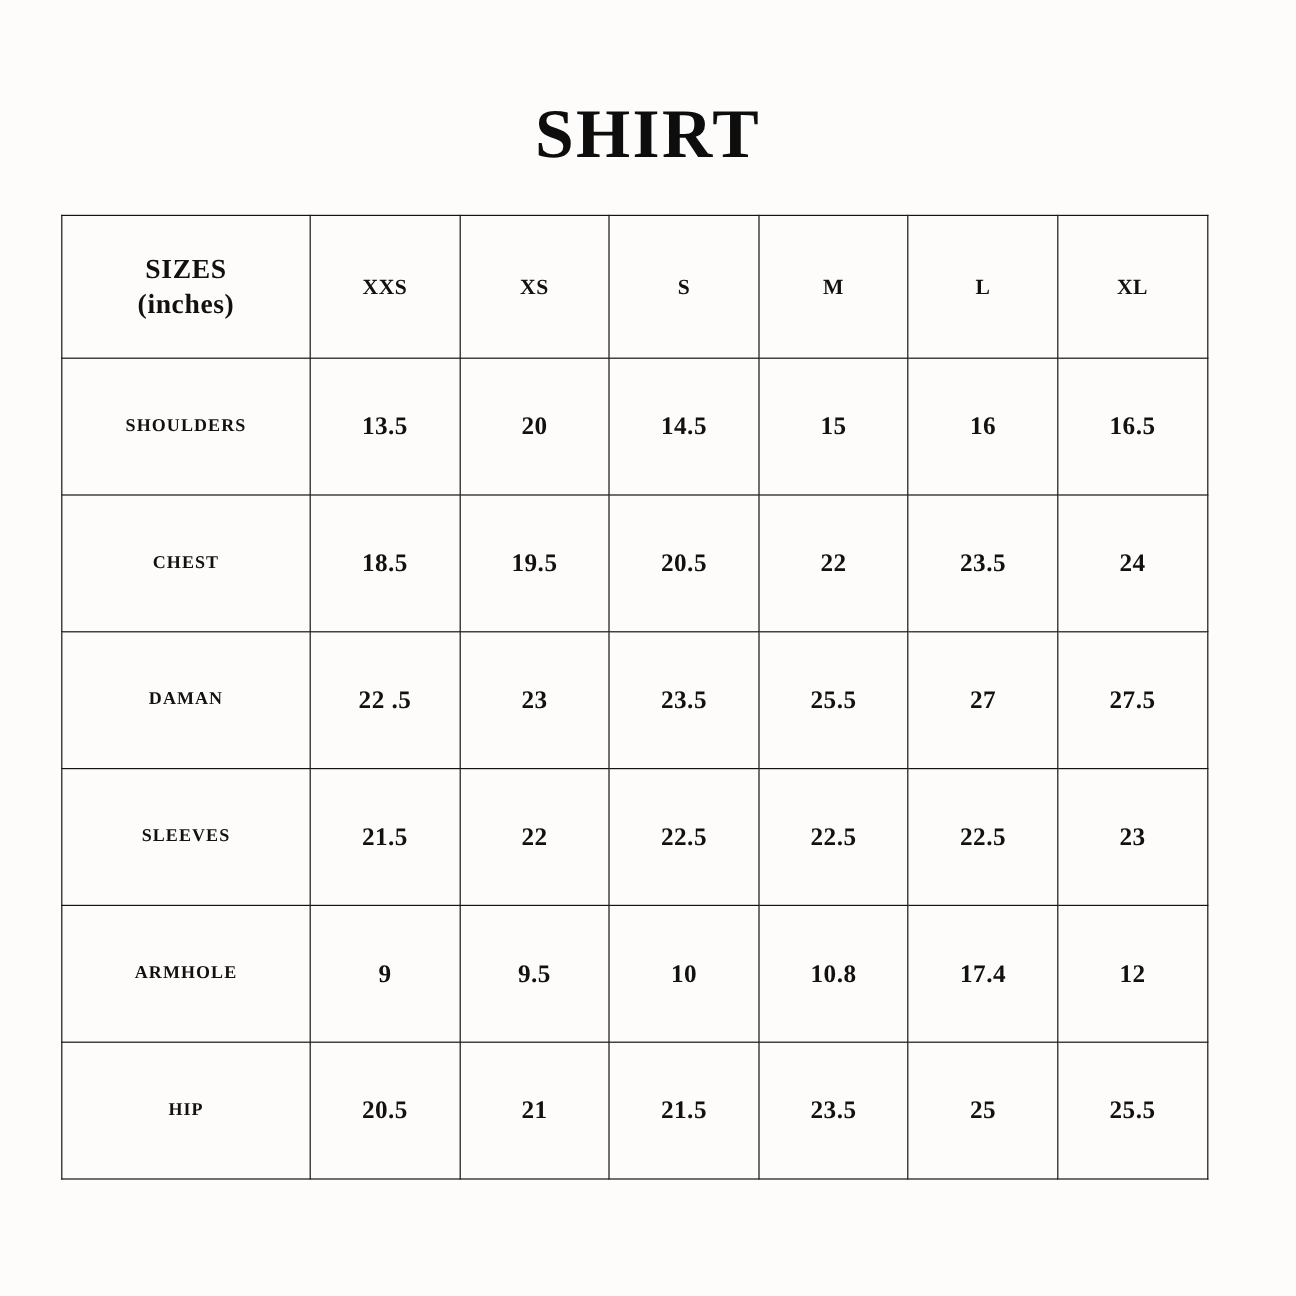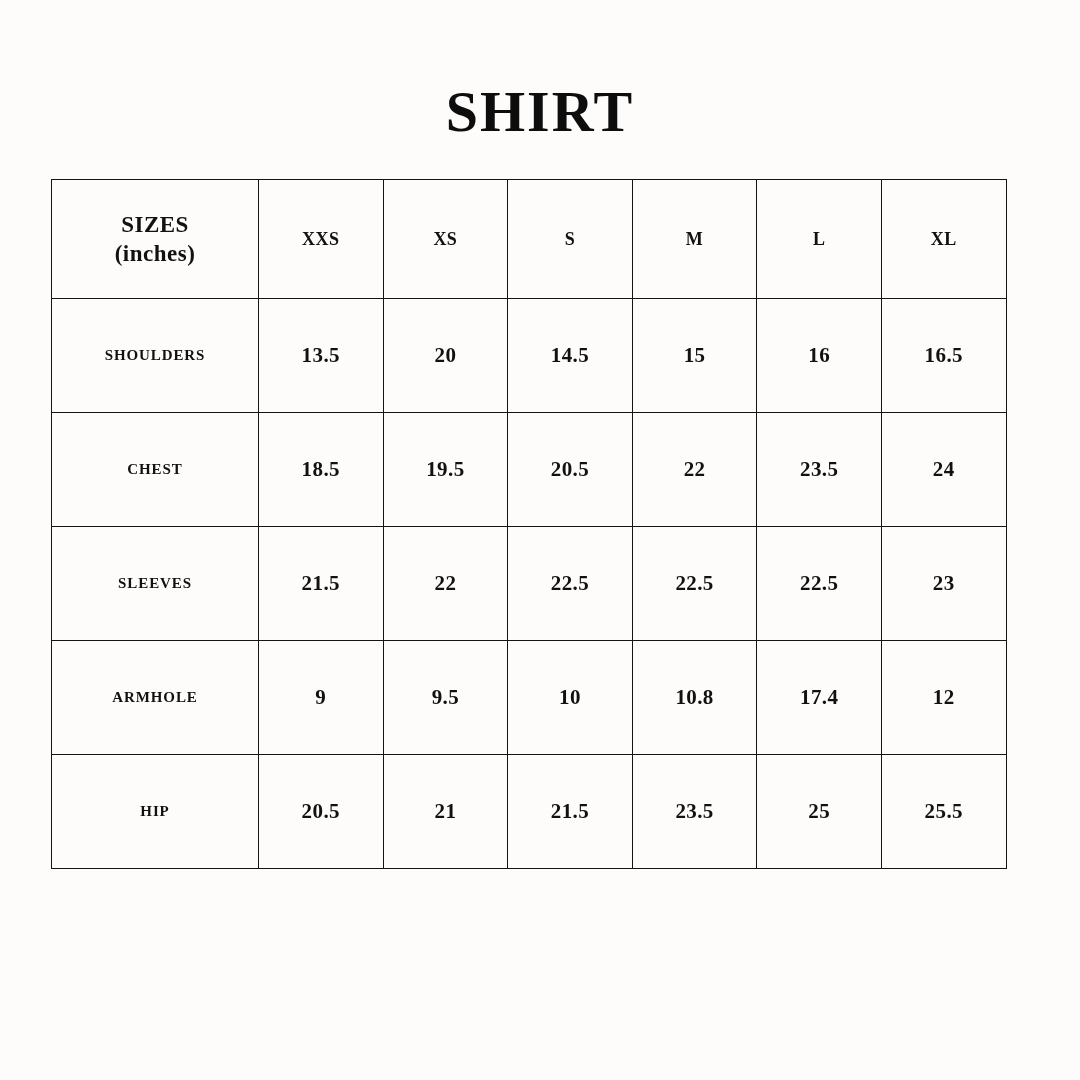--- a/index.html
+++ b/index.html
@@ -122,20 +122,29 @@
         <tr>
           <td class="row-label">CHEST</td>
           <td class="value">18.5</td>
           <td class="value">19.5</td>
           <td class="value">20.5</td>
           <td class="value">22</td>
           <td class="value">23.5</td>
           <td class="value">24</td>
         </tr>
         <tr>
+          <td class="row-label">DAMAN</td>
+          <td class="value">22 .5</td>
+          <td class="value">23</td>
+          <td class="value">23.5</td>
+          <td class="value">25.5</td>
+          <td class="value">27</td>
+          <td class="value">27.5</td>
+        </tr>
+        <tr>
           <td class="row-label">SLEEVES</td>
           <td class="value">21.5</td>
           <td class="value">22</td>
           <td class="value">22.5</td>
           <td class="value">22.5</td>
           <td class="value">22.5</td>
           <td class="value">23</td>
         </tr>
         <tr>
           <td class="row-label">ARMHOLE</td>

